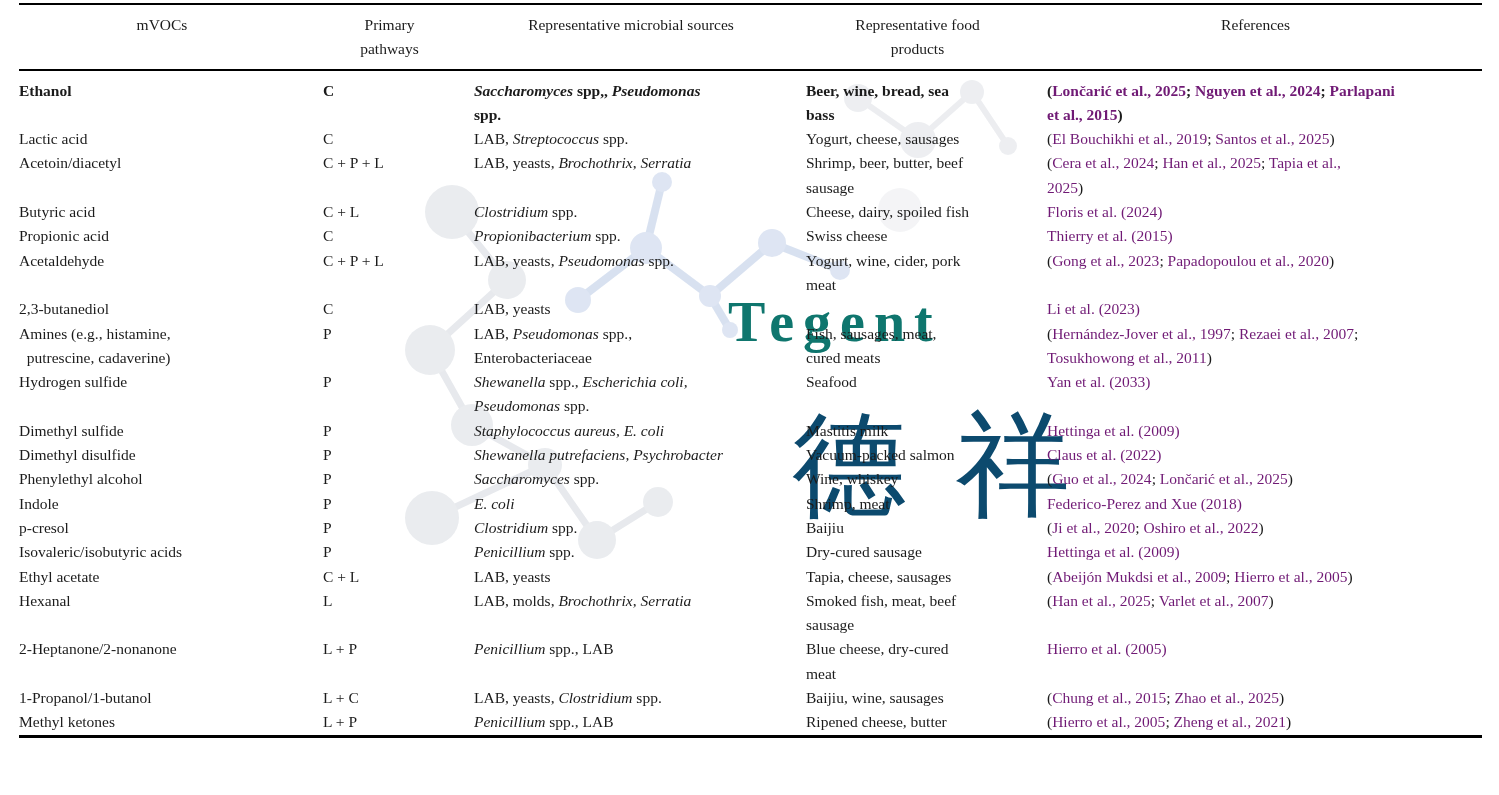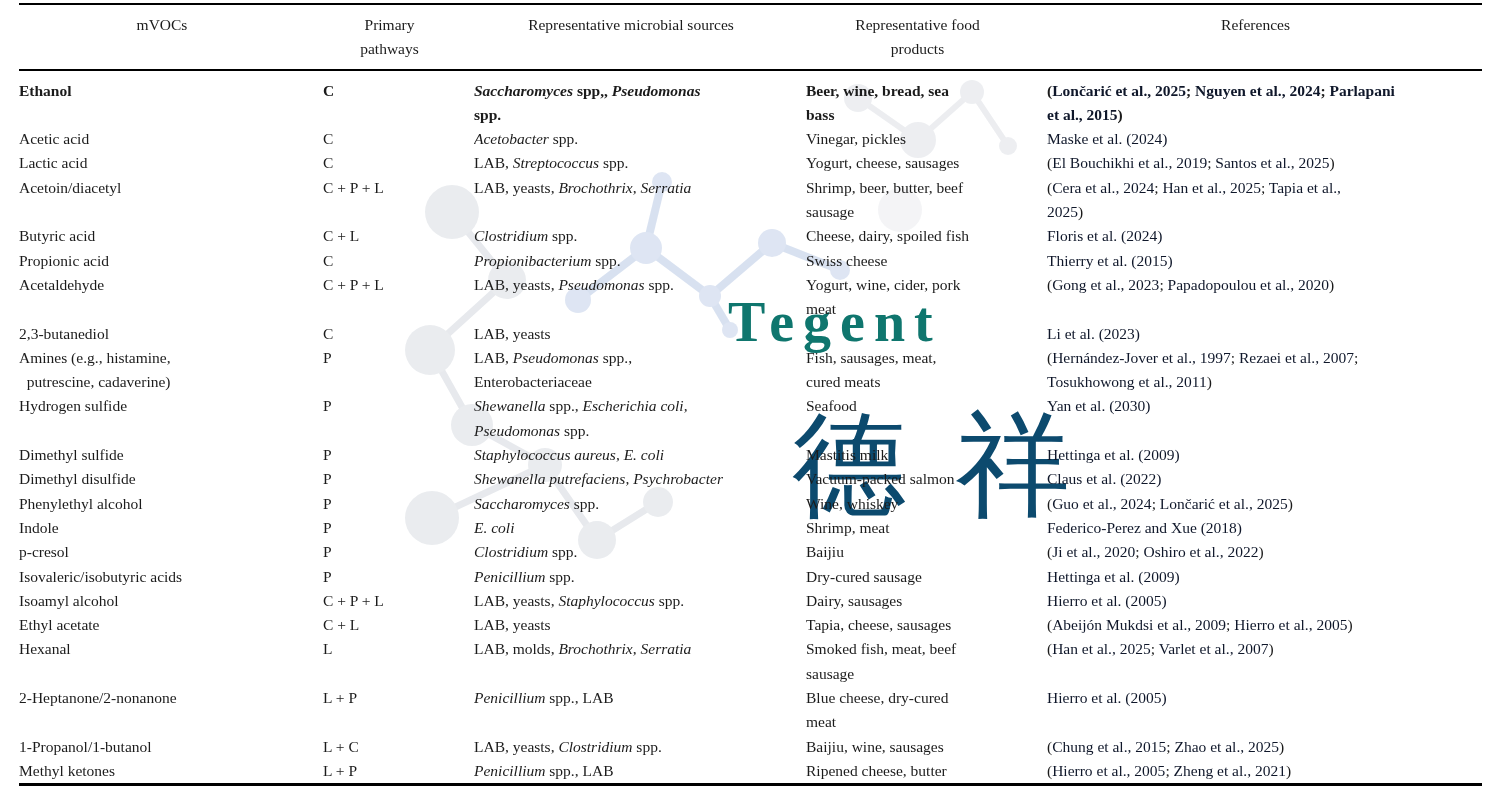--- a/index.html
+++ b/index.html
@@ -37,21 +37,21 @@
   th,td{
     vertical-align:top;text-align:left;font-weight:normal;
     white-space:pre-wrap;
     padding:0 18px 0 0;
     overflow:hidden;
   }
   thead th{padding-top:8px;padding-bottom:7px;border-bottom:2px solid #000;text-align:center;}
   tbody tr:first-child td{padding-top:8px;font-weight:bold;}
   tbody tr:last-child td{}
   .it{font-style:italic;}
-  .ref-link{color:#0f172a;}
+  .ref-link{color:#701a75;}
 </style>
 </head>
 <body>
 
 <div class="page">
 
   <div class="watermark">
     <svg class="wm-svg" width="1499" height="795" viewBox="0 0 1499 795" opacity="0.75">
 
       <g stroke="#dfe2e7" stroke-width="7" fill="none">
@@ -123,27 +123,20 @@
           <td class="cell-mvoc"><span>Ethanol</span></td>
           <td class="cell-pathways"><span>C</span></td>
           <td class="cell-sources"><span class="it">Saccharomyces</span><span> spp,, </span><span class="it">Pseudomonas</span><span>
 spp.</span></td>
           <td class="cell-foods"><span>Beer, wine, bread, sea
 bass</span></td>
           <td class="cell-refs"><span>(</span><span class="ref-link">Lončarić et al., 2025</span><span>; </span><span class="ref-link">Nguyen et al., 2024</span><span>; </span><span class="ref-link">Parlapani
 et al., 2015</span><span>)</span></td>
         </tr>
         <tr>
-          <td class="cell-mvoc"><span>Acetic acid</span></td>
-          <td class="cell-pathways"><span>C</span></td>
-          <td class="cell-sources"><span class="it">Acetobacter</span><span> spp.</span></td>
-          <td class="cell-foods"><span>Vinegar, pickles</span></td>
-          <td class="cell-refs"><span class="ref-link">Maske et al. (2024)</span></td>
-        </tr>
-        <tr>
           <td class="cell-mvoc"><span>Lactic acid</span></td>
           <td class="cell-pathways"><span>C</span></td>
           <td class="cell-sources"><span>LAB, </span><span class="it">Streptococcus</span><span> spp.</span></td>
           <td class="cell-foods"><span>Yogurt, cheese, sausages</span></td>
           <td class="cell-refs"><span>(</span><span class="ref-link">El Bouchikhi et al., 2019</span><span>; </span><span class="ref-link">Santos et al., 2025</span><span>)</span></td>
         </tr>
         <tr>
           <td class="cell-mvoc"><span>Acetoin/diacetyl</span></td>
           <td class="cell-pathways"><span>C + P + L</span></td>
           <td class="cell-sources"><span>LAB, yeasts, </span><span class="it">Brochothrix</span><span>, </span><span class="it">Serratia</span></td>
@@ -191,21 +184,21 @@
 cured meats</span></td>
           <td class="cell-refs"><span>(</span><span class="ref-link">Hernández-Jover et al., 1997</span><span>; </span><span class="ref-link">Rezaei et al., 2007</span><span>;
 </span><span class="ref-link">Tosukhowong et al., 2011</span><span>)</span></td>
         </tr>
         <tr>
           <td class="cell-mvoc"><span>Hydrogen sulfide</span></td>
           <td class="cell-pathways"><span>P</span></td>
           <td class="cell-sources"><span class="it">Shewanella</span><span> spp., </span><span class="it">Escherichia coli,</span><span>
 </span><span class="it">Pseudomonas</span><span> spp.</span></td>
           <td class="cell-foods"><span>Seafood</span></td>
-          <td class="cell-refs"><span class="ref-link">Yan et al. (2030)</span></td>
+          <td class="cell-refs"><span class="ref-link">Yan et al. (2033)</span></td>
         </tr>
         <tr>
           <td class="cell-mvoc"><span>Dimethyl sulfide</span></td>
           <td class="cell-pathways"><span>P</span></td>
           <td class="cell-sources"><span class="it">Staphylococcus aureus, E. coli</span></td>
           <td class="cell-foods"><span>Mastitis milk</span></td>
           <td class="cell-refs"><span class="ref-link">Hettinga et al. (2009)</span></td>
         </tr>
         <tr>
           <td class="cell-mvoc"><span>Dimethyl disulfide</span></td>
@@ -234,27 +227,20 @@
           <td class="cell-sources"><span class="it">Clostridium</span><span> spp.</span></td>
           <td class="cell-foods"><span>Baijiu</span></td>
           <td class="cell-refs"><span>(</span><span class="ref-link">Ji et al., 2020</span><span>; </span><span class="ref-link">Oshiro et al., 2022</span><span>)</span></td>
         </tr>
         <tr>
           <td class="cell-mvoc"><span>Isovaleric/isobutyric acids</span></td>
           <td class="cell-pathways"><span>P</span></td>
           <td class="cell-sources"><span class="it">Penicillium</span><span> spp.</span></td>
           <td class="cell-foods"><span>Dry-cured sausage</span></td>
           <td class="cell-refs"><span class="ref-link">Hettinga et al. (2009)</span></td>
-        </tr>
-        <tr>
-          <td class="cell-mvoc"><span>Isoamyl alcohol</span></td>
-          <td class="cell-pathways"><span>C + P + L</span></td>
-          <td class="cell-sources"><span>LAB, yeasts, </span><span class="it">Staphylococcus</span><span> spp.</span></td>
-          <td class="cell-foods"><span>Dairy, sausages</span></td>
-          <td class="cell-refs"><span class="ref-link">Hierro et al. (2005)</span></td>
         </tr>
         <tr>
           <td class="cell-mvoc"><span>Ethyl acetate</span></td>
           <td class="cell-pathways"><span>C + L</span></td>
           <td class="cell-sources"><span>LAB, yeasts</span></td>
           <td class="cell-foods"><span>Tapia, cheese, sausages</span></td>
           <td class="cell-refs"><span>(</span><span class="ref-link">Abeijón Mukdsi et al., 2009</span><span>; </span><span class="ref-link">Hierro et al., 2005</span><span>)</span></td>
         </tr>
         <tr>
           <td class="cell-mvoc"><span>Hexanal</span></td>

